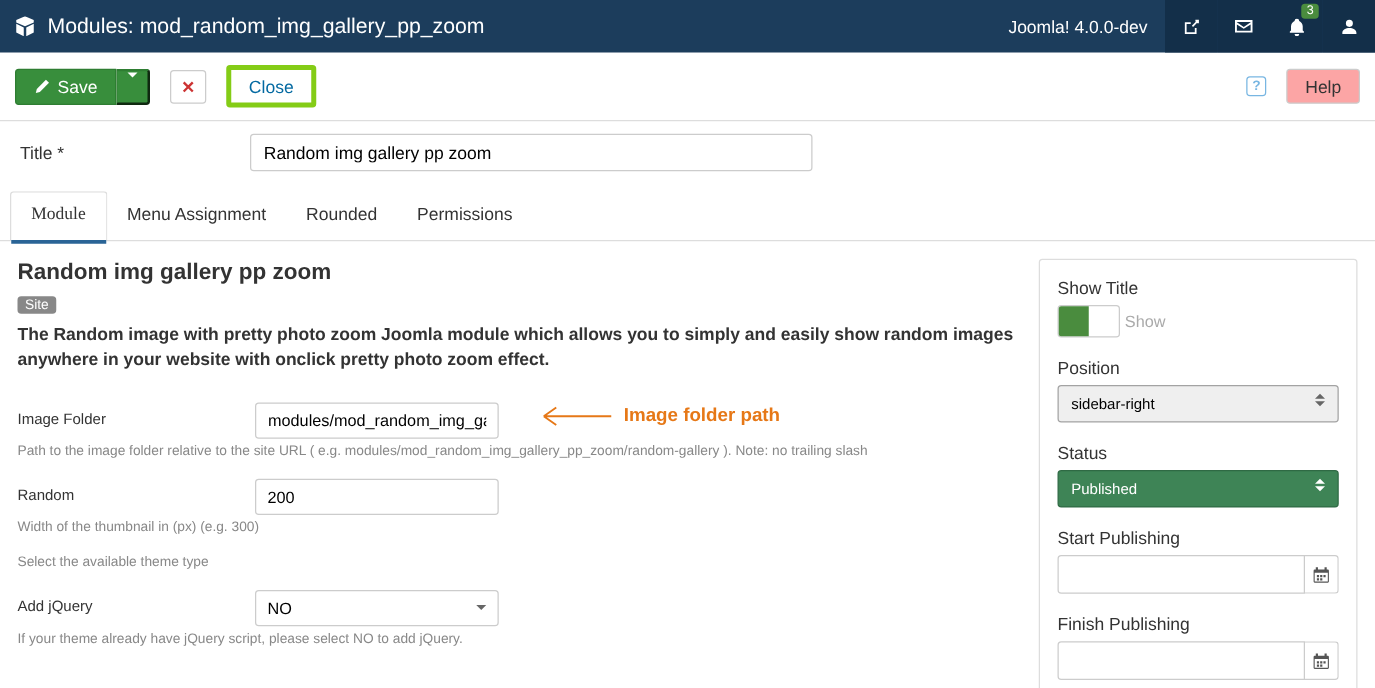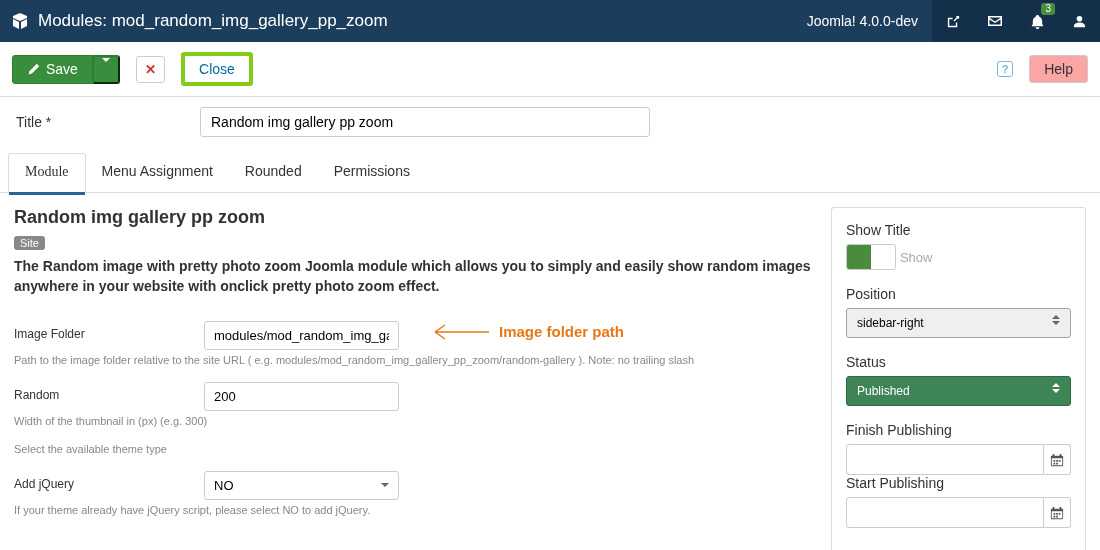--- a/index.html
+++ b/index.html
@@ -174,36 +174,36 @@
       <span class="toggle-text">Show</span>
     </div>
     <div class="side-field">
       <div class="side-label">Position</div>
       <div class="side-select-wrap"><select class="side-select"><option>sidebar-right</option></select></div>
     </div>
     <div class="side-field">
       <div class="side-label">Status</div>
       <div class="side-select-wrap green-wrap"><select class="side-select green"><option>Published</option></select></div>
     </div>
+    <div class="side-field">
+      <div class="side-label">Start Publishing</div>
+      <div class="date-group">
+        <input class="date-input" style="">
+        <button class="date-btn">
+          <svg width="14" height="14" viewBox="0 0 16 16" fill="#555">
+              <path d="M3 1h2v2h6V1h2v2h1a1 1 0 0 1 1 1v10a1 1 0 0 1-1 1H2a1 1 0 0 1-1-1V4a1 1 0 0 1 1-1h1V1zm-1 5v8h12V6H2zm2 2h2v2H4V8zm3 0h2v2H7V8zm3 0h2v2h-2V8zM4 11h2v2H4v-2zm3 0h2v2H7v-2z"></path>
+            </svg>
+        </button>
+      </div>
+    </div>
     <div class="side-field" style="margin-bottom:0">
       <div class="side-label">Finish Publishing</div>
       <div class="date-group">
         <input class="date-input" style="">
         <button class="date-btn">
           <svg width="14" height="14" viewBox="0 0 16 16" fill="#555">
               <path d="M3 1h2v2h6V1h2v2h1a1 1 0 0 1 1 1v10a1 1 0 0 1-1 1H2a1 1 0 0 1-1-1V4a1 1 0 0 1 1-1h1V1zm-1 5v8h12V6H2zm2 2h2v2H4V8zm3 0h2v2H7V8zm3 0h2v2h-2V8zM4 11h2v2H4v-2zm3 0h2v2H7v-2z"></path>
             </svg>
         </button>
       </div>
     </div>
-    <div class="side-field">
-      <div class="side-label">Start Publishing</div>
-      <div class="date-group">
-        <input class="date-input" style="">
-        <button class="date-btn">
-          <svg width="14" height="14" viewBox="0 0 16 16" fill="#555">
-              <path d="M3 1h2v2h6V1h2v2h1a1 1 0 0 1 1 1v10a1 1 0 0 1-1 1H2a1 1 0 0 1-1-1V4a1 1 0 0 1 1-1h1V1zm-1 5v8h12V6H2zm2 2h2v2H4V8zm3 0h2v2H7V8zm3 0h2v2h-2V8zM4 11h2v2H4v-2zm3 0h2v2H7v-2z"></path>
-            </svg>
-        </button>
-      </div>
-    </div>
   </div>
 </div>
 
 </body></html>

